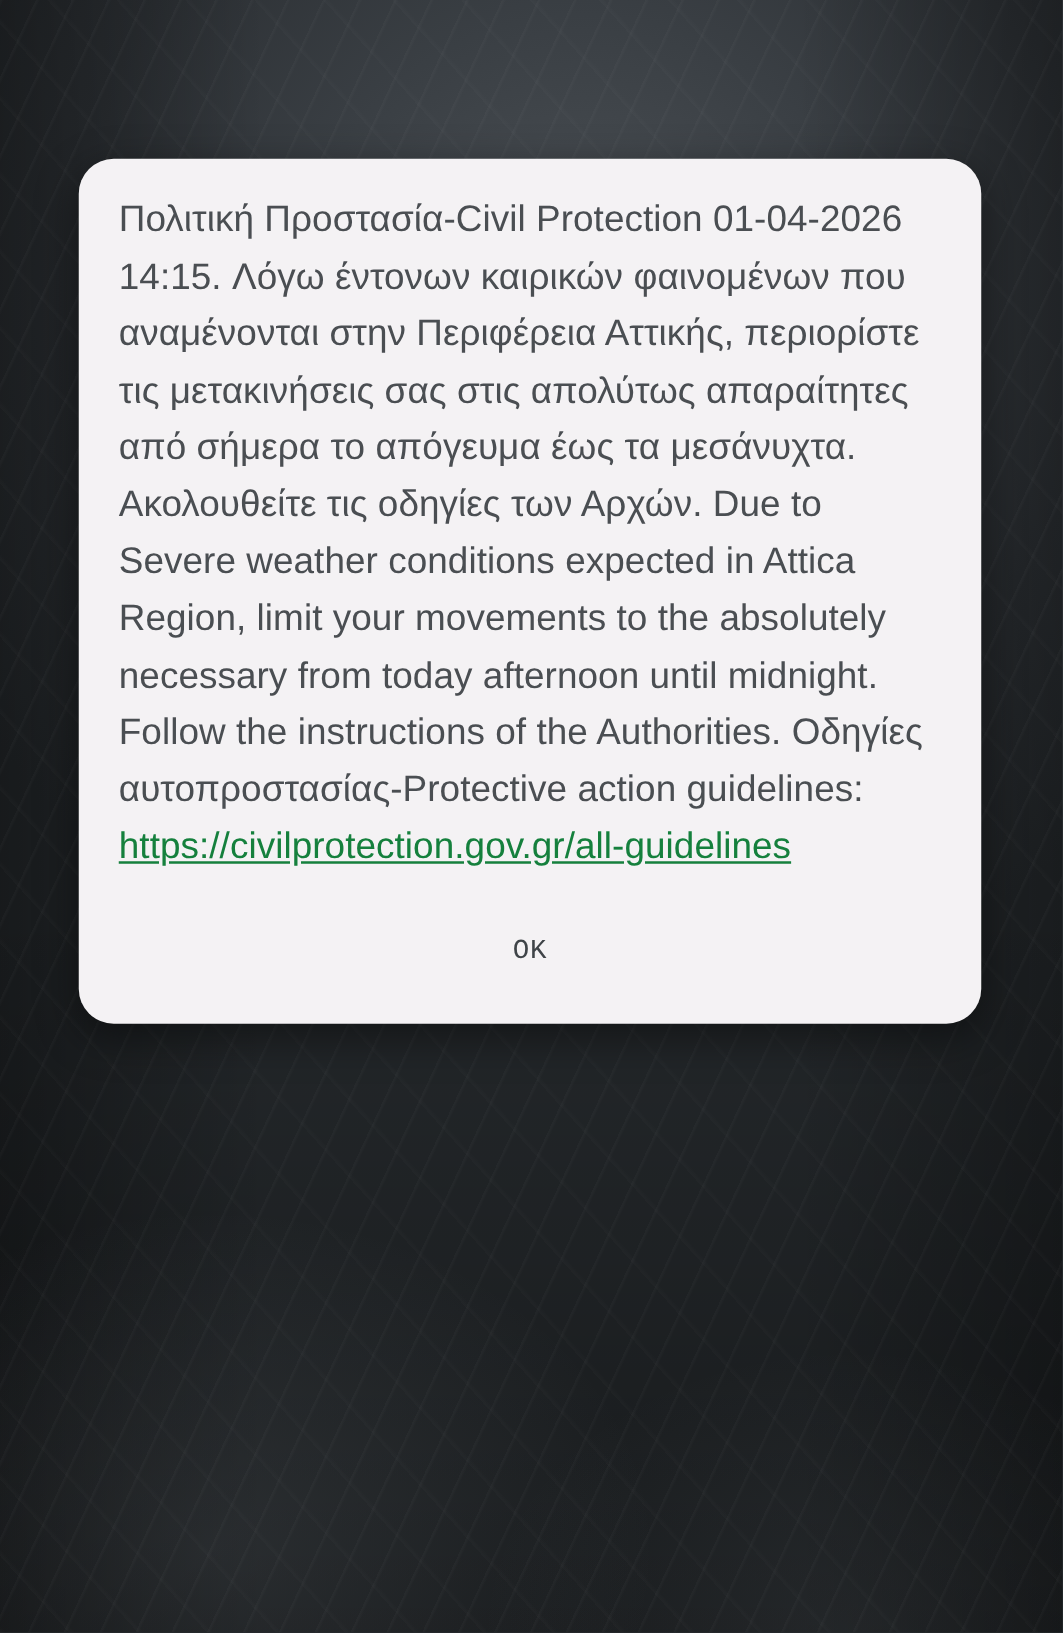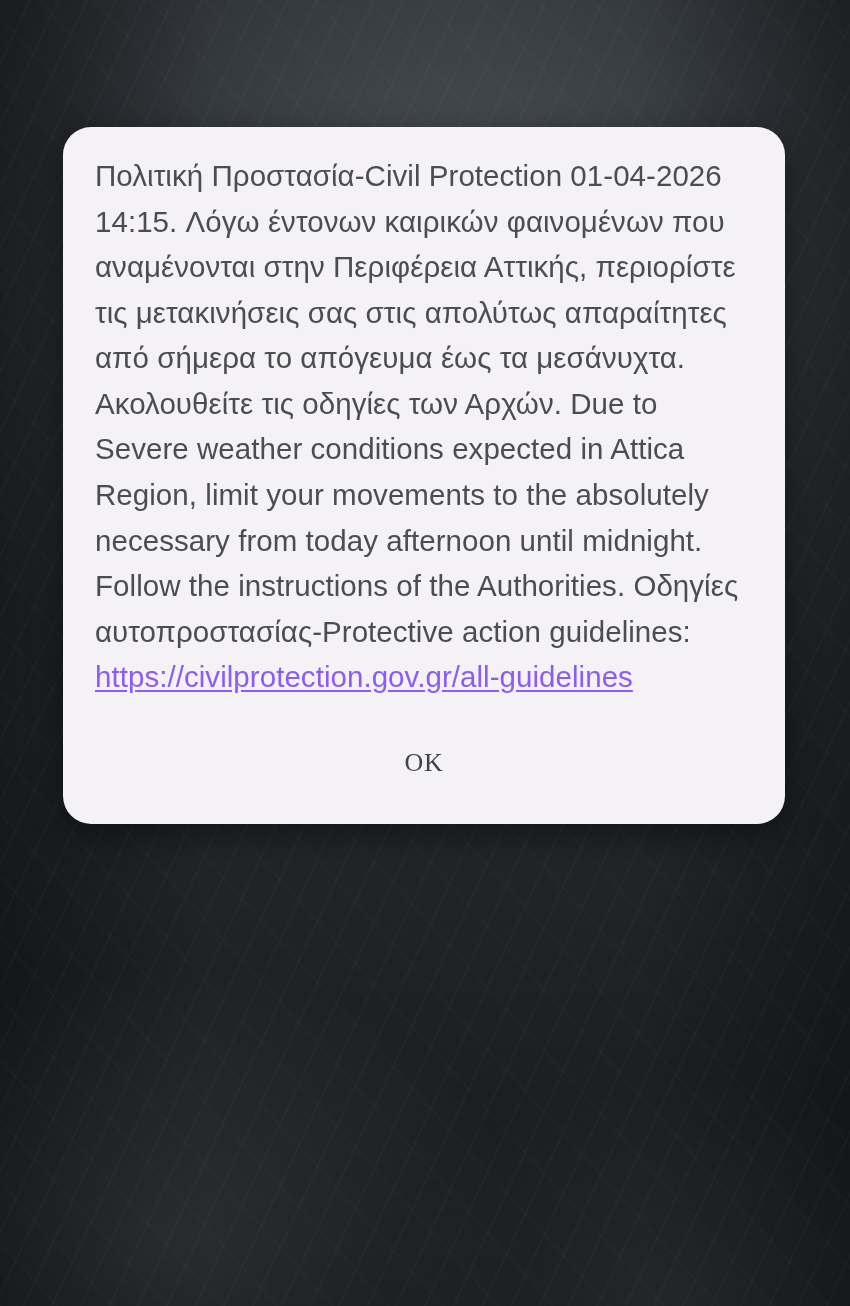--- a/index.html
+++ b/index.html
@@ -89,35 +89,35 @@
   .alert-body {
     padding: 26px 34px 0 32px;
     font-size: 29.5px;
     line-height: 1.545;
     color: #4a4e52;
     font-weight: 400;
     letter-spacing: 0.05px;
     word-break: break-word;
   }
   .alert-body .msg-link {
-    color: #8b5cf6;
+    color: #15803d;
     text-underline-offset: 3px;
   }
 
   .alert-actions {
     display: flex;
     justify-content: center;
     align-items: center;
     padding: 42px 0 34px 0;
   }
   .ok-button {
     background: transparent;
     border: none;
-    font-family: Liberation Serif, serif;
-    font-size: 26px;
+    font-family: Liberation Mono, monospace;
+    font-size: 22px;
     color: #3f4448;
     letter-spacing: 0.6px;
     padding: 6px 26px;
     cursor: pointer;
   }
 </style>
 </head>
 <body>
 
 <div id="screen">

